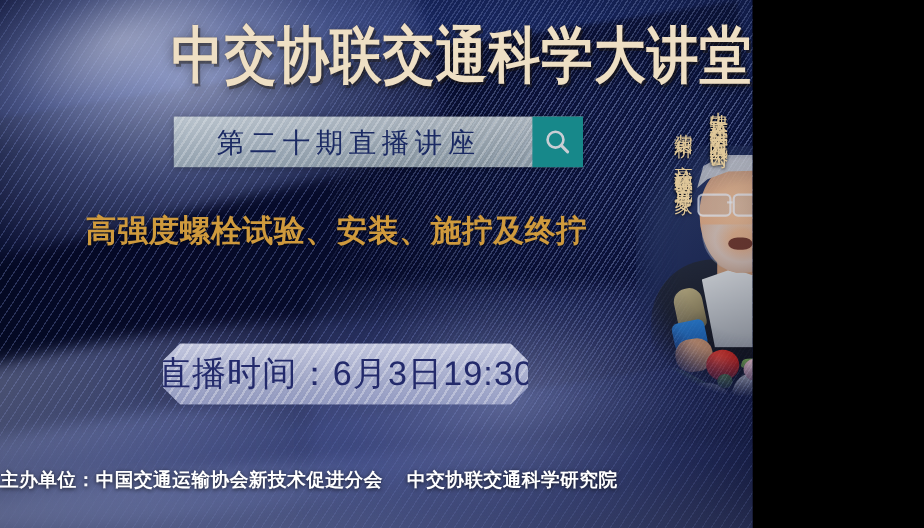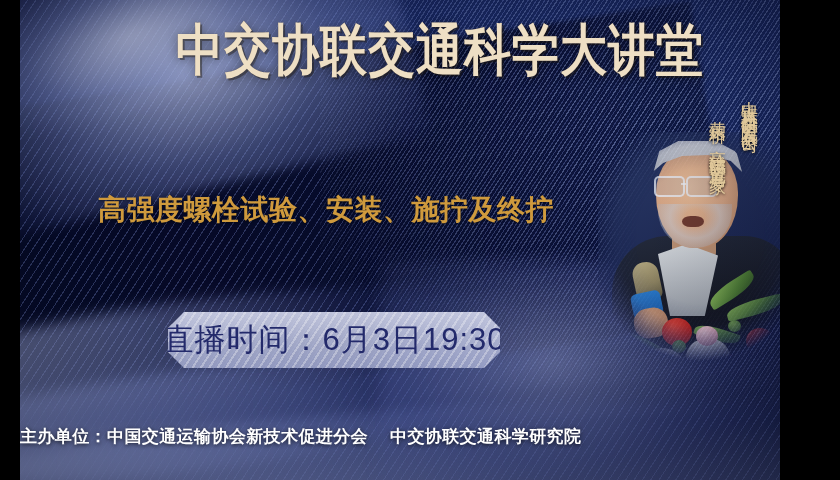--- a/index.html
+++ b/index.html
@@ -6,25 +6,24 @@
     margin: 0;
     padding: 0;
     background: #000;
   }
   body {
     font-family: "Liberation Sans", "DejaVu Sans", sans-serif;
   }
 
   #poster {
     position: relative;
-    width: 760px;
+    width: 684px;
     height: 480px;
     overflow: hidden;
     background: #0a1036;
-    margin-left: 20px;
   }
 
   
   .bg-base {
     position: absolute;
     inset: 0;
     background:
       radial-gradient(ellipse 700px 360px at 78% 18%, #1d2f6e 0%, #16245a 38%, #0d1540 68%, #070c2a 100%),
       linear-gradient(160deg, #0b1340 0%, #0a1038 50%, #05081f 100%);
   }
@@ -450,20 +449,32 @@
     <div class="fl fl-white" style="left:0px;   top:232px; width:42px; height:34px;"></div>
     <div class="fl fl-pink" style="left:98px;  top:194px; width:22px; height:20px;"></div>
     <div class="fl fl-green" style="left:74px;  top:208px; width:14px; height:13px;"></div>
     <div class="fl fl-green" style="left:130px; top:188px; width:13px; height:12px;"></div>
   </div>
 
   <div class="bg-vignette"></div>
 
   <div class="main-title">中交协联交通科学大讲堂</div>
 
+  <div class="searchbar">
+    <div class="sb-stripes"></div>
+    <div class="sb-text">第二十期直播讲座</div>
+    <div class="sb-btn">
+      <span>
+        <svg width="26" height="26" viewBox="0 0 26 26" aria-hidden="true">
+          <circle cx="11" cy="11" r="7.2" fill="none" stroke="#c9ced4" stroke-width="2.4"></circle>
+          <line x1="16.2" y1="16.2" x2="22" y2="22" stroke="#c9ced4" stroke-width="2.8" stroke-linecap="round"></line>
+        </svg>
+      </span>
+    </div>
+  </div>
 
   <div class="subtitle">
     <div class="line1">高强度螺栓试验、安装、施拧及终拧</div>
   </div>
 
   <div class="time-badge">
     <div class="tb-stripes"></div>
     <div class="tb-text">直播时间：6月3日19:30</div>
   </div>
 

